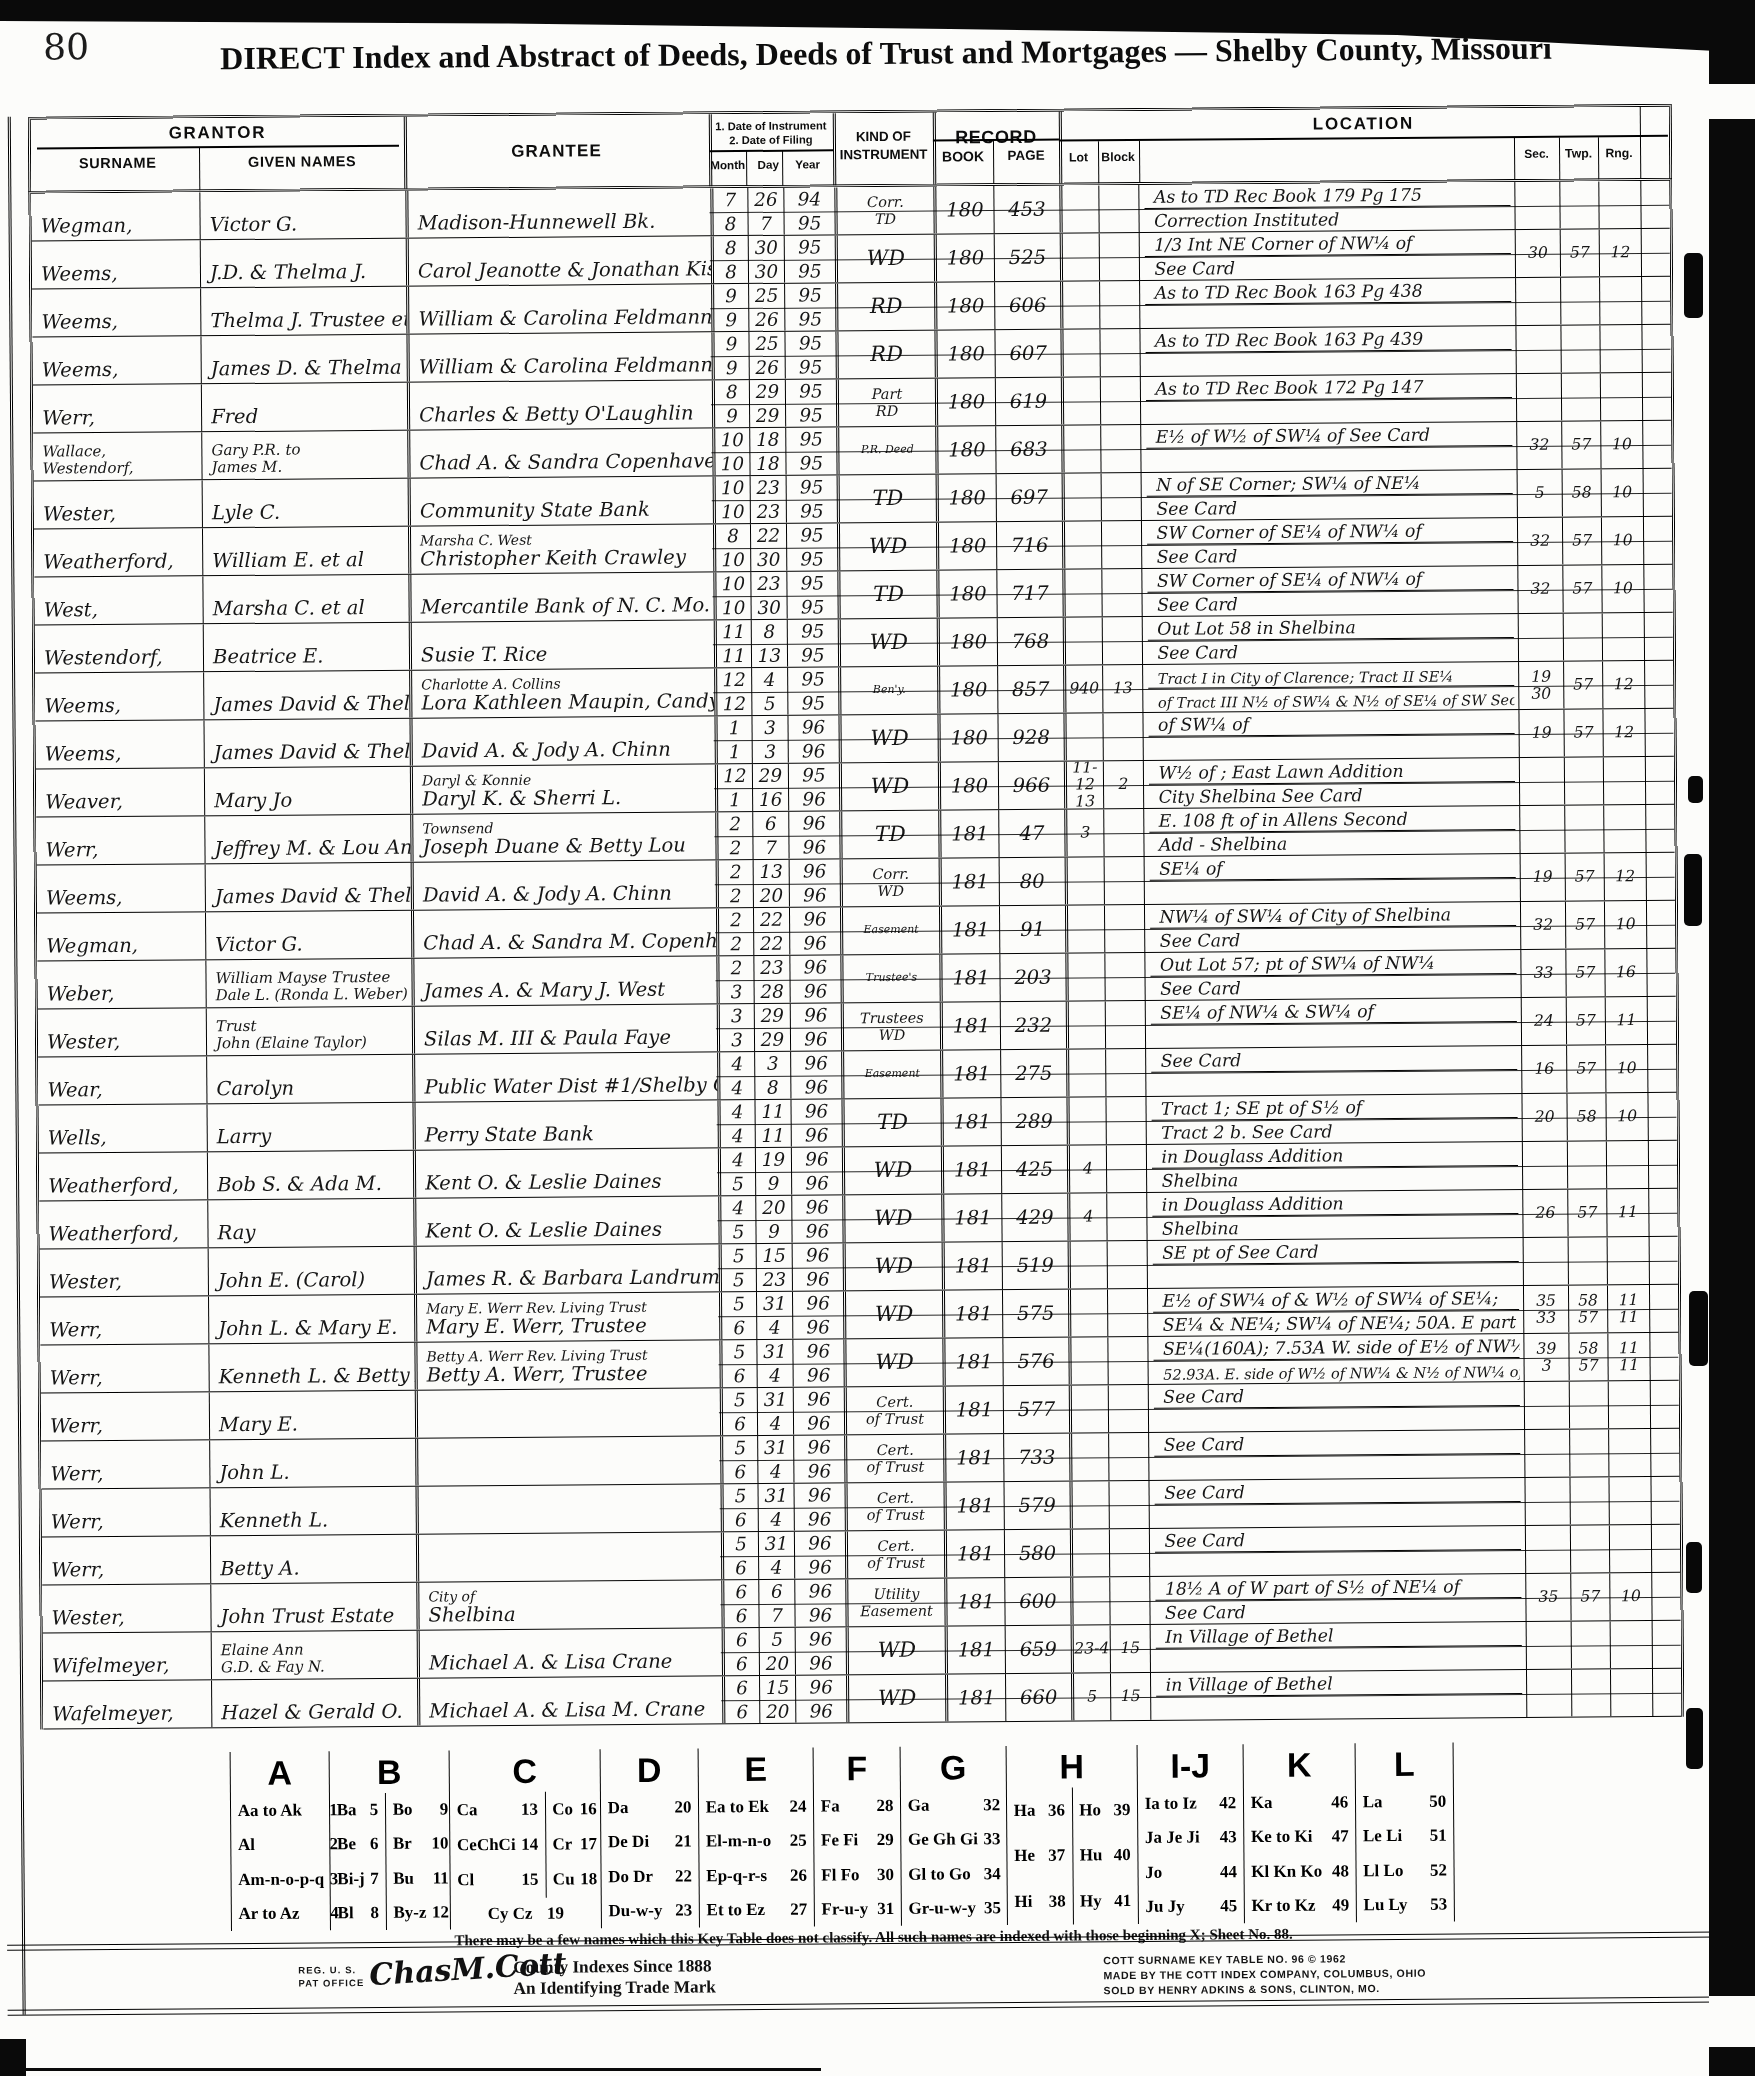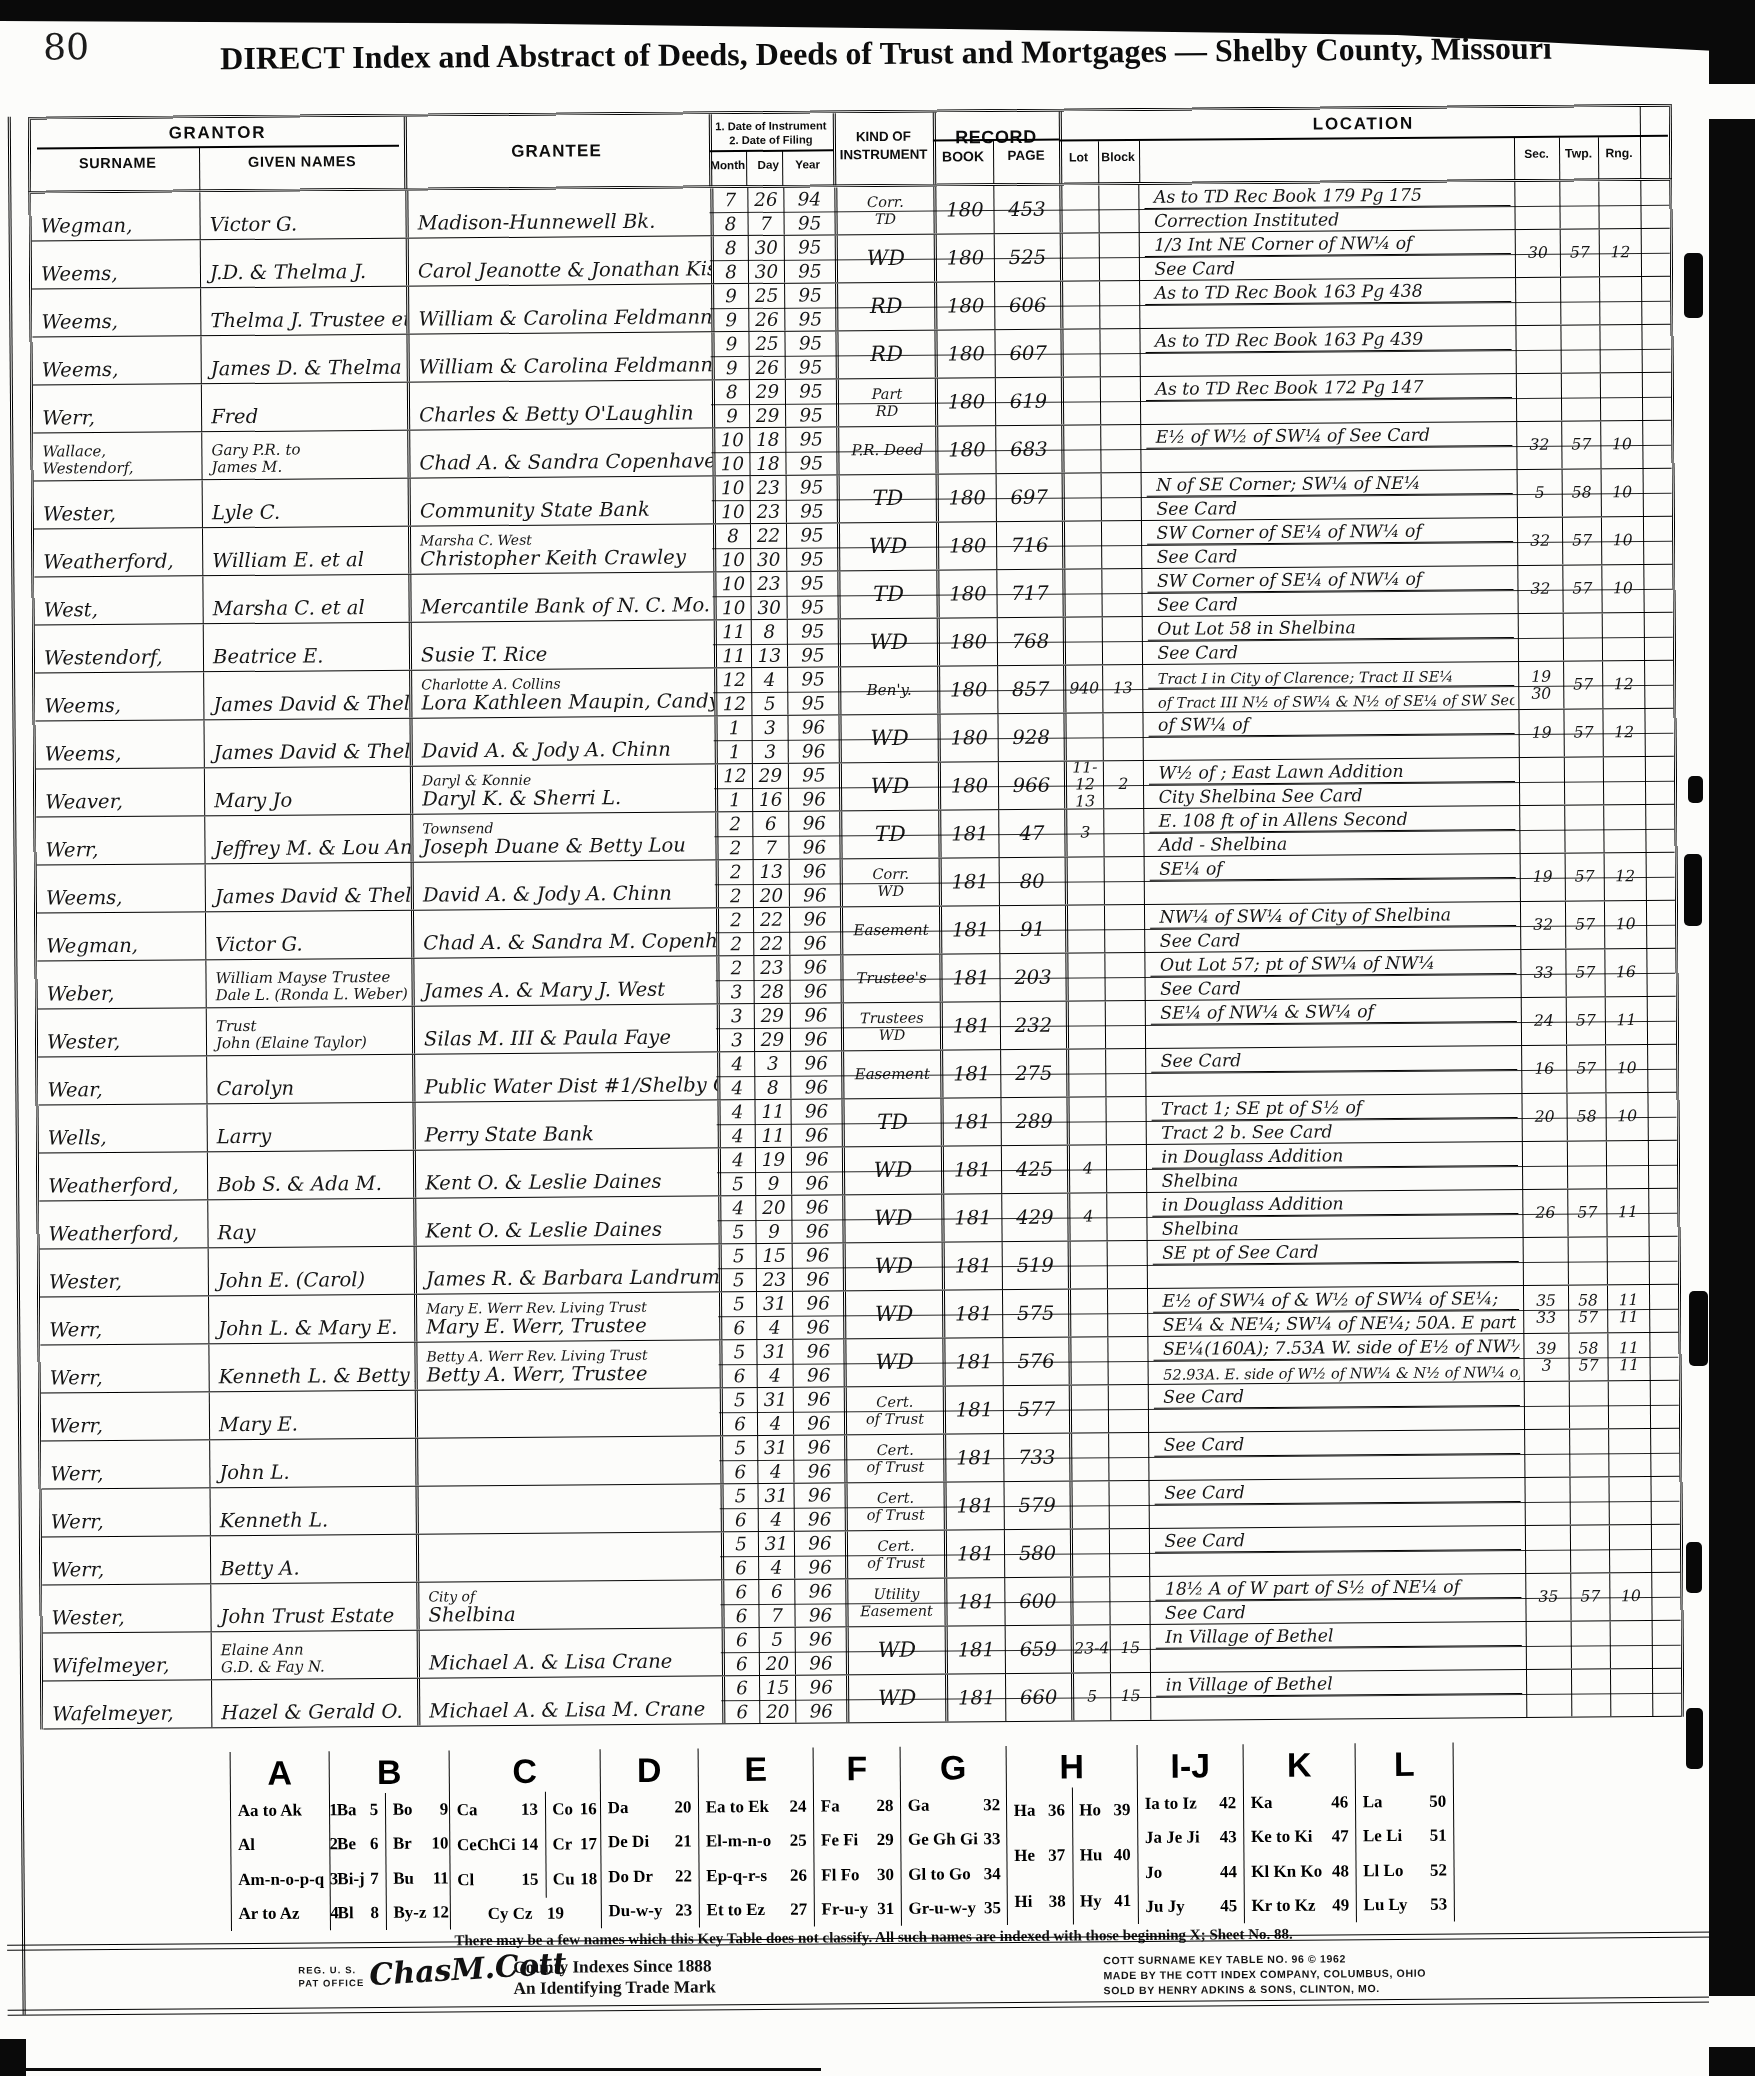--- a/index.html
+++ b/index.html
@@ -52,21 +52,21 @@
   .c.rng{width:42px;border-left:1.1px solid #000}
   .c.mg{width:28px;border-left:1.1px solid #000}
   .hw{font-family:"DejaVu Serif",serif;font-style:italic;color:#161616;}
   .nm{display:flex;flex-direction:column;justify-content:flex-end;padding:0 3.4px 2.8px 9px;}
   .nm div{font-size:19.6px;line-height:22.4px;white-space:nowrap;}
   .nm.multi div{font-size:15px;line-height:17.3px;}
   .nm.gr div.up{font-size:14px;line-height:15px;}
   .dc{display:flex;flex-direction:column;font-size:18.4px;text-align:center;}
   .dc div{flex:1;display:flex;align-items:center;justify-content:center;}
   .kc{display:flex;flex-direction:column;align-items:center;justify-content:center;font-size:21px;text-align:center;line-height:22.4px;}
-  .kc.med{font-size:15px;}
+  .kc.med{font-size:11px;}
   .kc.sm{font-size:14.5px;line-height:17px;}
   .ctr{display:flex;align-items:center;justify-content:center;font-size:19.6px;}
   .numsm{display:flex;align-items:center;justify-content:center;font-size:15.6px;line-height:17px;text-align:center;white-space:pre-line;}
   .c.loc{display:flex;flex-direction:column;padding:0 4.5px;}
   .locline{flex:1;display:flex;align-items:flex-end;padding:0 2.2px 1.1px 10px;font-size:17.3px;white-space:nowrap;overflow:hidden;}
   .locline:not(:last-child){border-bottom:1.7px solid #000;}
   .locline.tiny{font-size:14.5px;}
   .midline{position:absolute;left:678px;right:0;top:23.5px;height:1.1px;background:#000;opacity:.85;}
 
   

